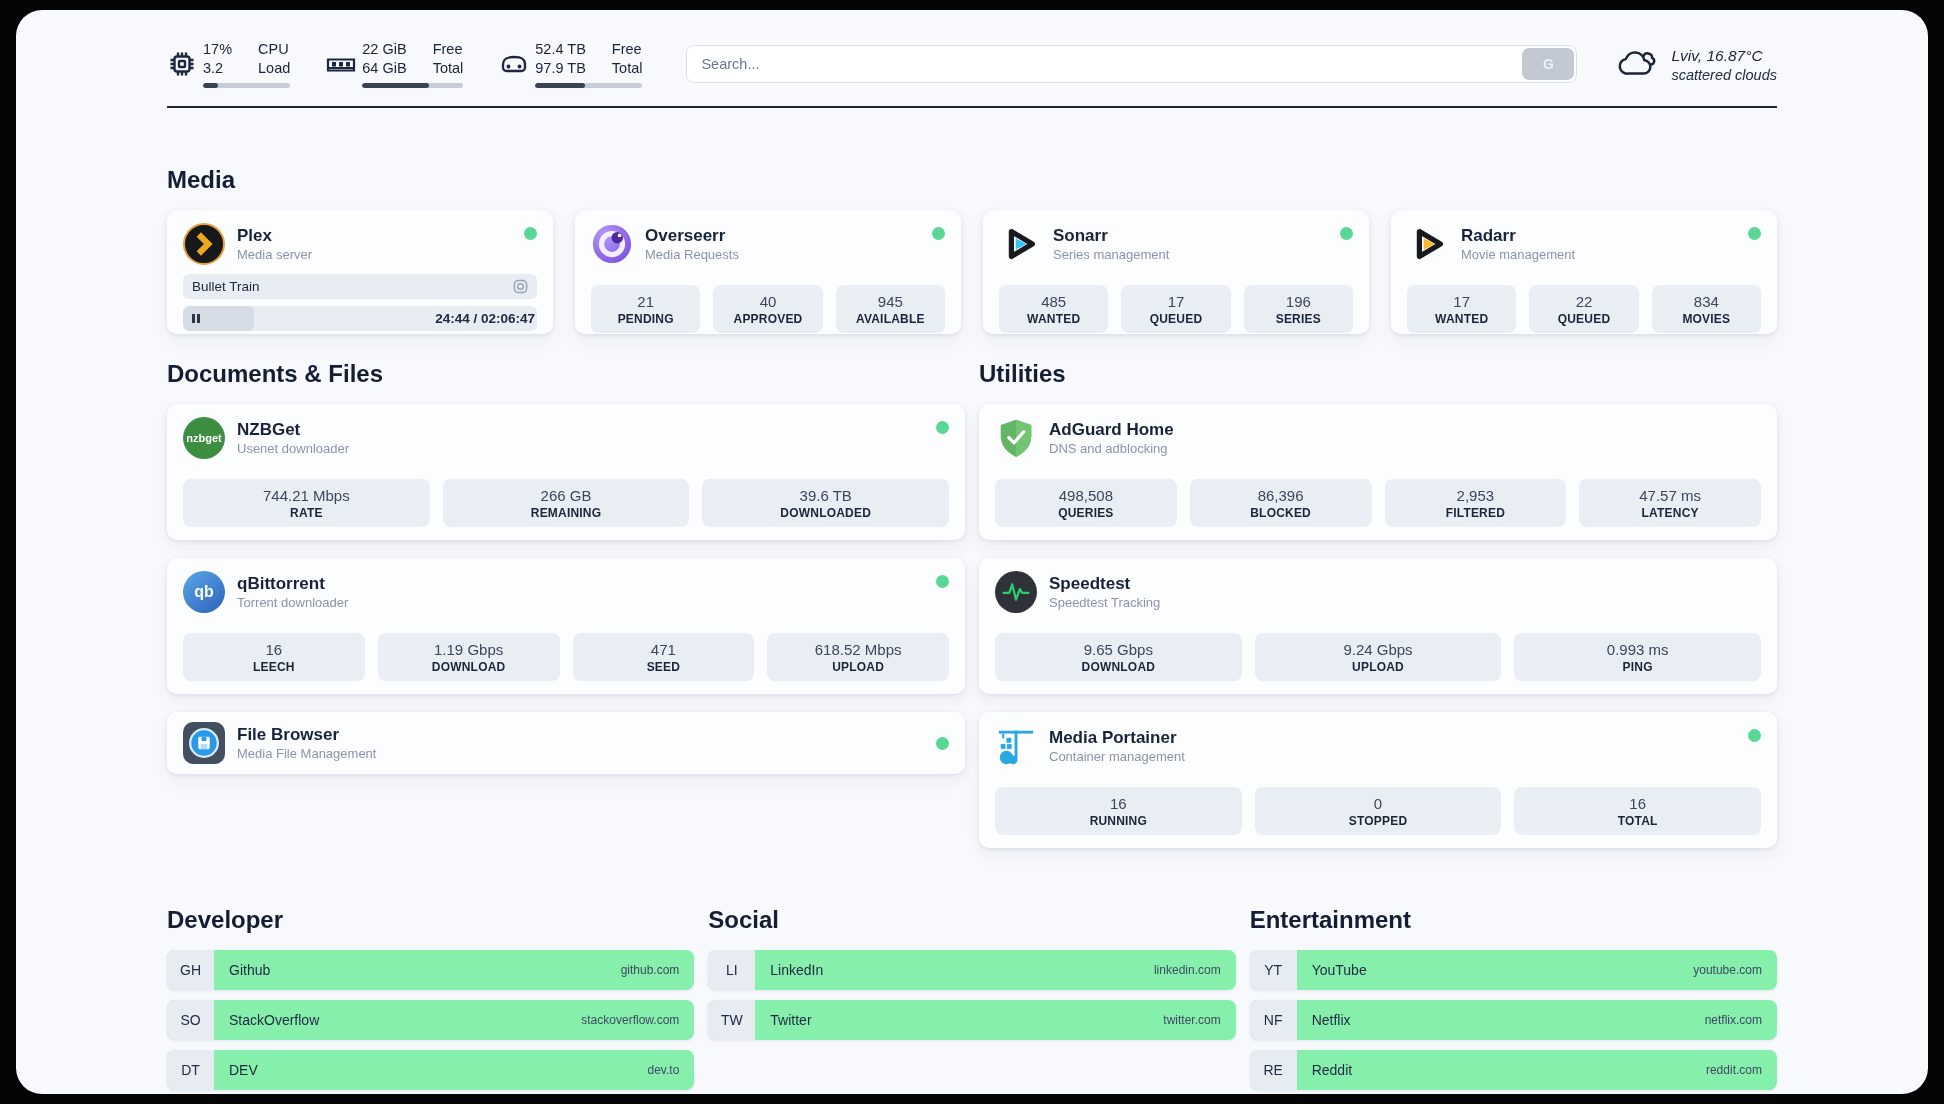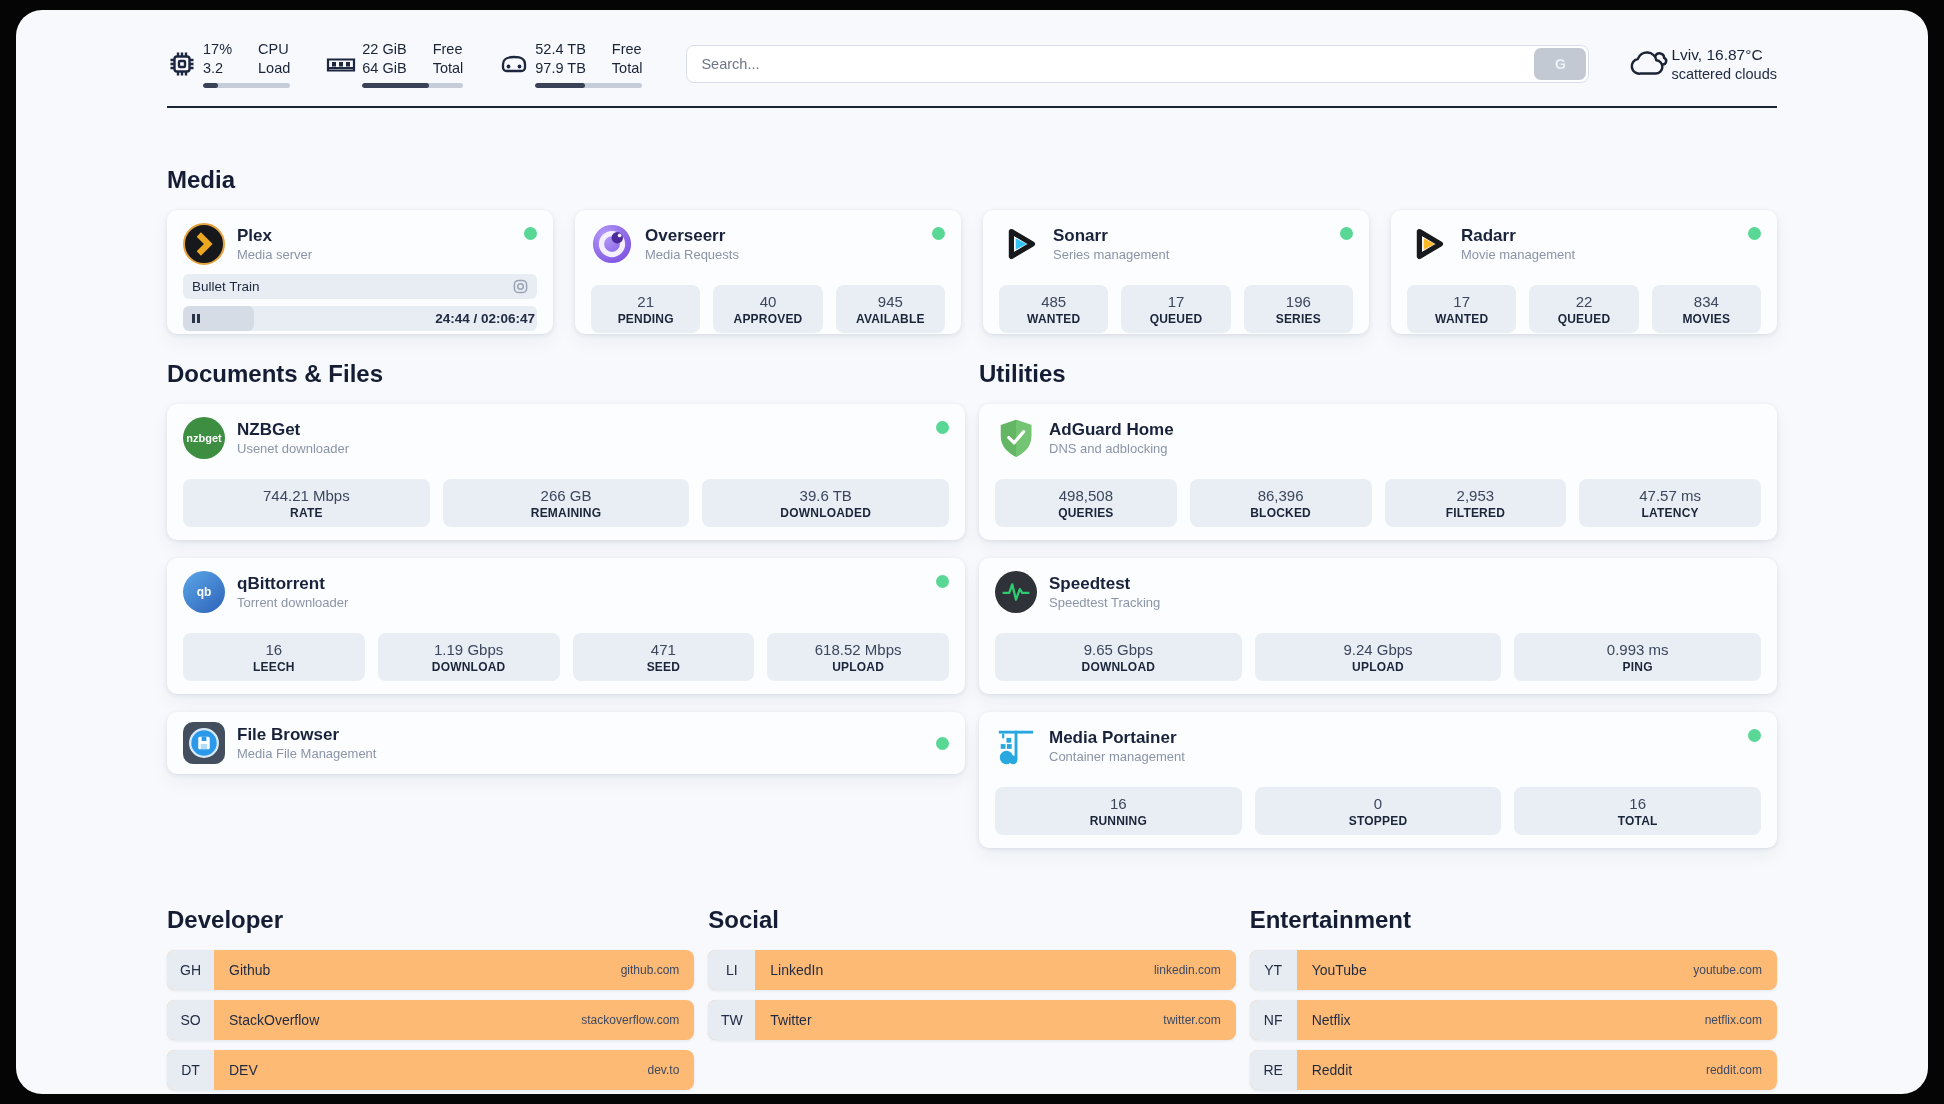--- a/index.html
+++ b/index.html
@@ -16,21 +16,21 @@
   .m-cols { display:flex; gap:26px; }
   .m-col { display:flex; flex-direction:column; font-size:14.5px; font-weight:500; color:#1a2438; line-height:19px; }
   .m-bar { margin-top:5px; height:5px; border-radius:3px; background:#c7cdd8; overflow:hidden; }
   .m-fill { height:100%; border-radius:3px; background:#3a4258; }
 
   .search-wrap { position:relative; flex:1; margin:0 40px 0 44px; }
   .search-input { width:100%; height:38px; border:1px solid #d9dee8; border-radius:8px; background:#ffffff; padding:0 64px 0 14px; font-size:14.5px; color:#1a2438; font-family:"Liberation Sans", sans-serif; outline:none; }
   .search-input::placeholder { color:#6d7689; }
   .search-btn { position:absolute; right:3px; top:3px; width:52px; height:32px; border:none; border-radius:7px; background:#c3c9d3; color:#eef1f6; font-size:14px; font-weight:700; font-family:"Liberation Sans", sans-serif; cursor:pointer; }
 
-  .weather { display:flex; align-items:center; gap:0; }
+  .weather { display:flex; align-items:flex-end; gap:12px;font-style:italic; }
   .w-icon { width:42px; height:42px; color:#1b2435; }
   .w-line1 { font-size:15.5px; font-weight:500; color:#18223a; line-height:20px; }
   .w-line2 { font-size:14.5px; font-weight:400; color:#222c44; line-height:19px; }
 
   .divider { border:none; border-top:2px solid #1b2435; margin-top:18px; }
 
   
   .sec-title { font-size:24px; font-weight:600; color:#141d33; }
   .media-title { margin:58px 0 16px; }
   .media-grid { display:grid; grid-template-columns:repeat(4,1fr); gap:22px; }
@@ -63,21 +63,21 @@
   .col-title { margin:0 0 16px; }
   .col .card { height:auto; min-height:0; }
   .card-std { height:124px; }
   .card-slim { height:64px; padding:10px 16px; display:flex; align-items:center; }
   .card-slim .card-head { width:100%; }
   .col .card + .card { margin-top:18px; }
 
   
   .links-grid { display:grid; grid-template-columns:1fr 1fr 1fr; gap:14px; margin-top:58px; }
   .link-title { margin-bottom:16px; }
-  .link-row { display:flex; align-items:center; height:40px; background:#fdba74; border-radius:8px; box-shadow:0 1px 3px rgba(25,39,80,.09); overflow:hidden;justify-content:space-between; }
+  .link-row { display:flex; align-items:center; height:40px; background:#86efac; border-radius:8px; box-shadow:0 1px 3px rgba(25,39,80,.09); overflow:hidden;justify-content:space-between; }
   .link-row + .link-row { margin-top:10px; }
   .link-abbr { width:47px; height:100%; background:#e7ecf3; display:grid; place-items:center; font-size:14px; font-weight:500; color:#222c44; }
   .link-name { font-size:14px; color:#1f2940; padding-left:15px; }
   .link-url { margin-left:auto; padding-right:15px; font-size:12px; color:#3e4963; }
 
   svg { display:block; }
   .circle-badge { border-radius:50%; display:grid; place-items:center; }
 </style>
 </head>
 <body>
@@ -342,21 +342,21 @@
             <div class="pill">
               <div class="pill-v">39.6 TB</div>
               <div class="pill-l">DOWNLOADED</div>
             </div>
           </div>
         </div>
 
         <div class="card card-std">
           <div class="card-head">
             <div class="app-icon circle-badge" style="background:linear-gradient(140deg,#5aa7e8,#2e62b8);width:42px;height:42px;">
-              <span style="color:#fff;font-size:12px;font-weight:600;">qb</span>
+              <span style="color:#fff;font-size:16px;font-weight:600;">qb</span>
             </div>
             <div class="app-names">
               <div class="app-title">qBittorrent</div>
               <div class="app-sub">Torrent downloader</div>
             </div>
             <span class="dot"></span>
           </div>
           <div class="pills">
             <div class="pill">
               <div class="pill-v">16</div>

